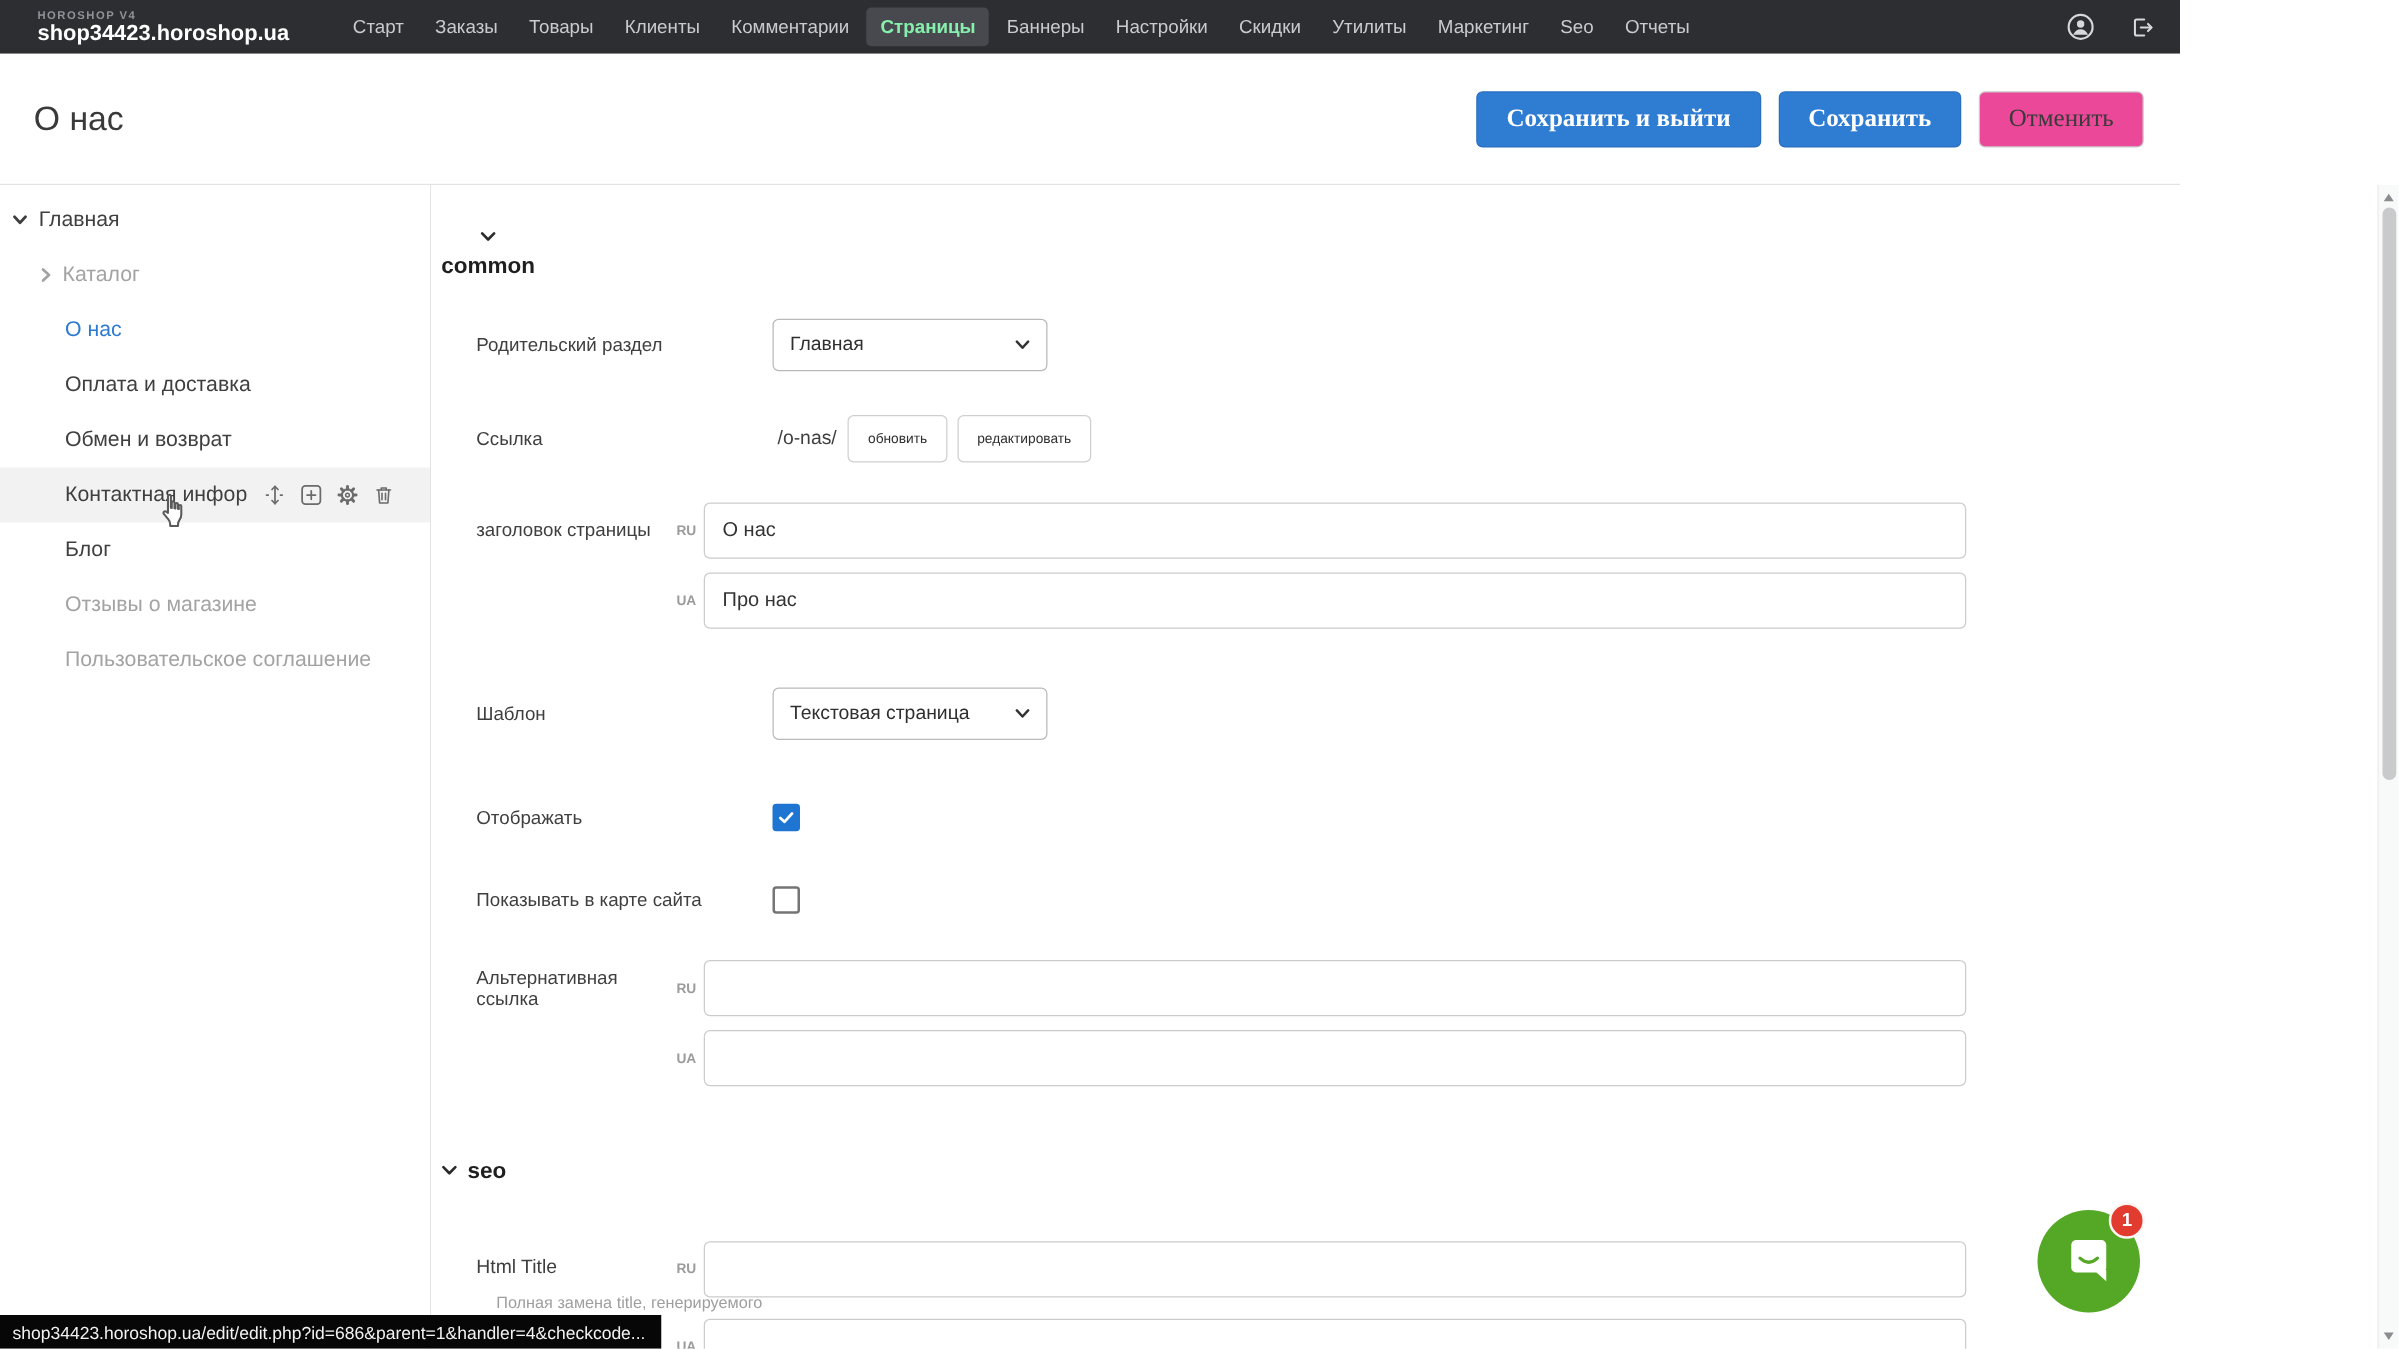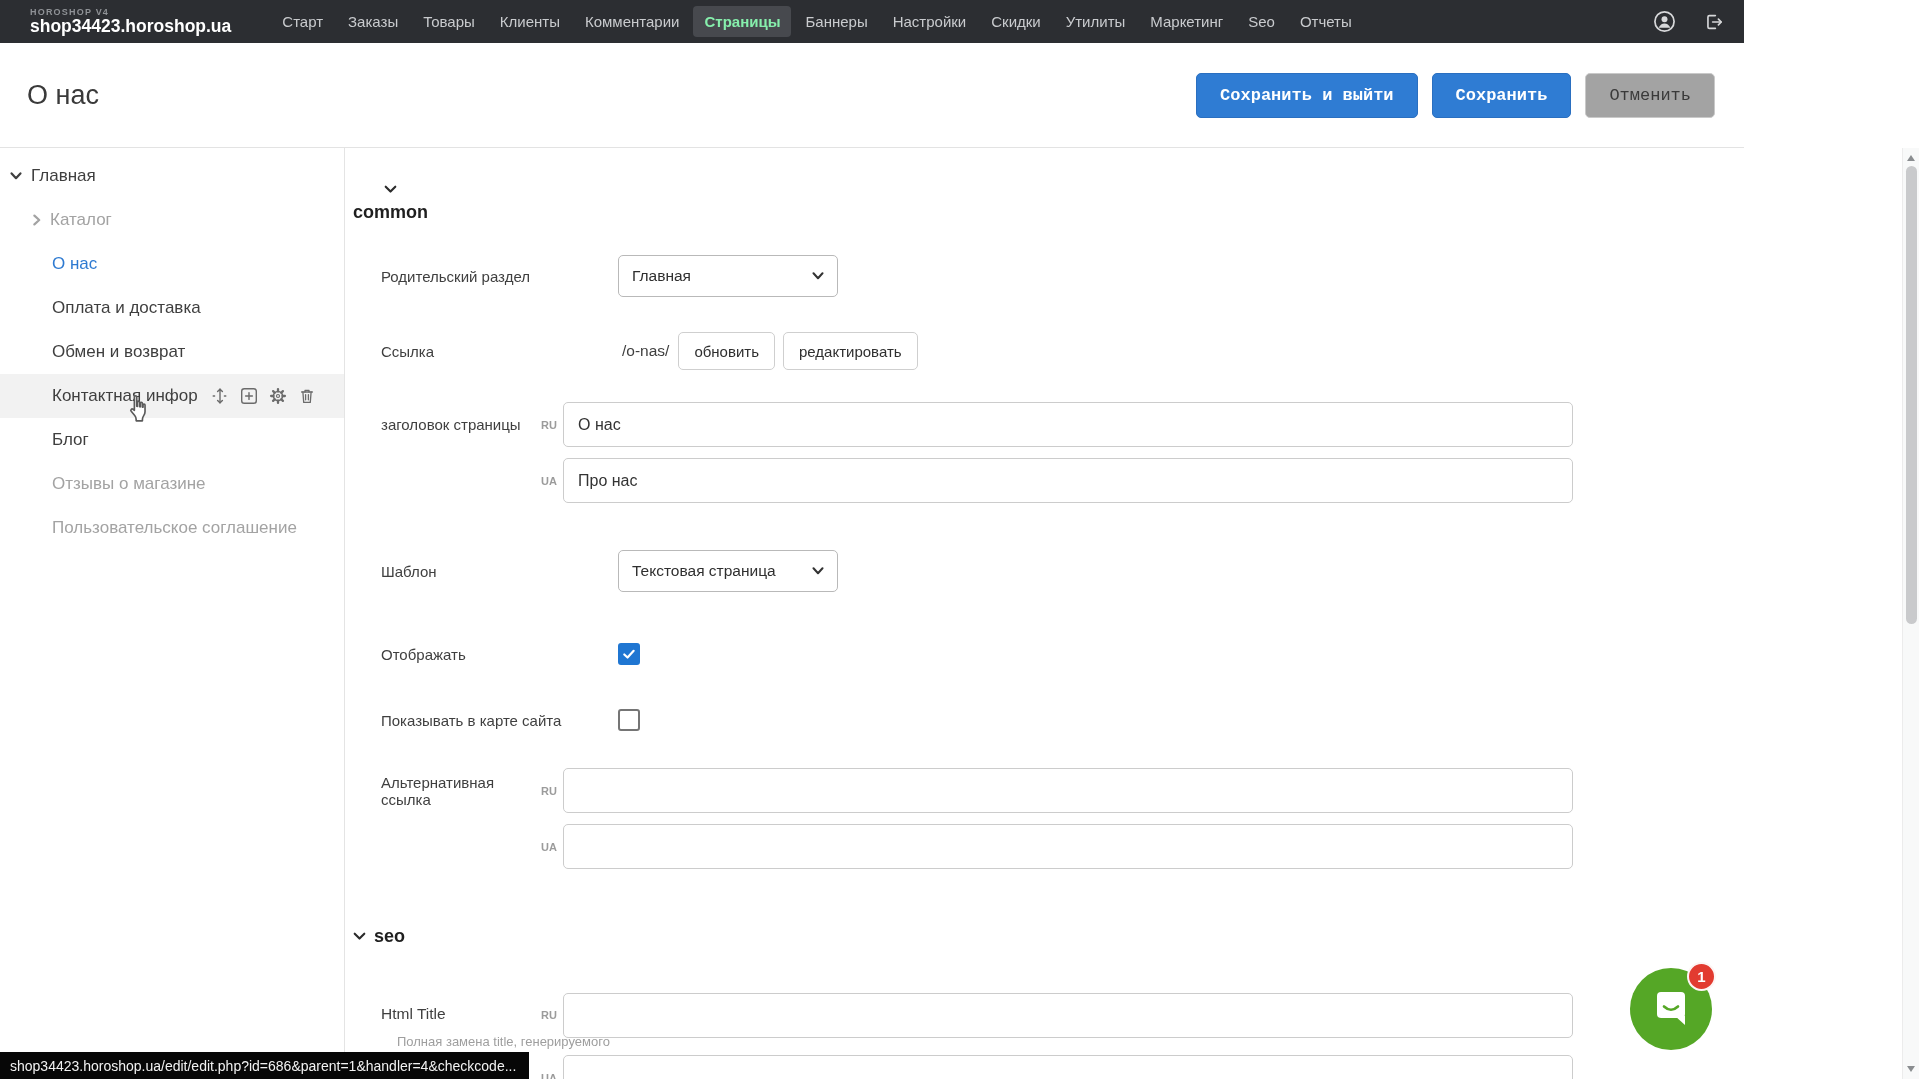--- a/index.html
+++ b/index.html
@@ -17,24 +17,24 @@
   .nav-item { font-size:15px; color:#c9cbce; padding:7px 11px; border-radius:4px; white-space:nowrap; }
   .nav-item.active { background:#47494e; color:#86efac; font-weight:700; }
   .nav-right { margin-left:auto; margin-right:18px; display:flex; align-items:center; gap:26px; }
   .nav-icon { width:24px; height:24px; display:flex; align-items:center; justify-content:center; }
 
   
   .header { position:absolute; top:43px; left:0; width:100%; height:105px; background:#fff;
     border-bottom:1px solid #e3e3e3; display:flex; align-items:center; }
   .page-title { font-size:27px; color:#3a3a3a; margin-left:27px; }
   .header-actions { margin-left:auto; margin-right:29px; display:flex; gap:14px; }
-  .btn { height:45px; border-radius:5px; font-size:17px; display:flex; align-items:center;
-    padding:0 23px; font-family:Liberation Mono, monospace; border:1px solid transparent; }
+  .btn { height:45px; border-radius:5px; font-size:20px; display:flex; align-items:center;
+    padding:0 23px; font-family:Liberation Serif, serif; border:1px solid transparent; }
   .btn-primary { background:#2f7cd3; border-color:#2a6fc0; color:#fff; font-weight:700; }
-  .btn-plain { background:#a3a3a3; border-color:#c9c9c9; color:#3a3a3a; }
+  .btn-plain { background:#ec4899; border-color:#c9c9c9; color:#3a3a3a; }
 
   
   .main { position:absolute; top:148px; left:0; width:1919px; height:931px; display:flex; }
   .sidebar { position:relative; width:345px; height:100%; border-right:1px solid #e4e4e4;
     padding-top:6px; flex:none; background:#fff; }
   .srow { height:44px; display:flex; align-items:center; font-size:17px; color:#3f3f3f; }
   .srow.muted { color:#a3a3a3; }
   .srow.selected { color:#2e7ad1; }
   .srow.hovered { background:#f2f2f2; }
   .srow .chev { display:flex; align-items:center; margin-right:9px; color:#3f3f3f; }
@@ -54,21 +54,21 @@
   .lbl-wide { width:237px; flex:none; font-size:15px; color:#3f3f3f; }
   .lang-badge { position:absolute; right:6px; top:50%; transform:translateY(-50%);
     font-size:11px; font-weight:700; color:#9b9b9b; }
   .text-input { width:1010px; height:45px; border:1px solid #cccccc; border-radius:5px;
     font-size:16px; color:#333; padding:0 14px; font-family:inherit; background:#fff; outline:none; }
   .sel { width:220px; height:42px; border:1px solid #b9b9b9; border-radius:5px; background:#fff;
     display:flex; align-items:center; justify-content:space-between; padding:0 13px;
     font-size:15.5px; color:#2f2f2f; }
   .sel .schev { color:#333; display:flex; }
   .mini-btn { height:38px; background:#fff; border:1px solid #cfcfcf; border-radius:5px;
-    padding:0 15px; font-size:15px; color:#2f2f2f; font-family:inherit; display:flex; align-items:center; }
+    padding:0 15px; font-size:11px; color:#2f2f2f; font-family:inherit; display:flex; align-items:center; }
   .link-path { font-size:15.5px; color:#3f3f3f; margin-right:9px; padding-left:4px; }
   .gap8 { margin-right:8px; }
   .checkbox { width:22px; height:22px; border-radius:3px; border:2px solid #757575; background:#fff;
     display:flex; align-items:center; justify-content:center; }
   .checkbox.checked { background:#1f76d2; border-color:#1f76d2; }
   .sub-lbl { font-size:13px; color:#9e9e9e; position:absolute; }
   .htitle-lbl { font-size:15.5px; color:#3f3f3f; position:absolute; }
 
   
   .scrollbar { position:absolute; right:0; top:0; width:17px; height:100%;

